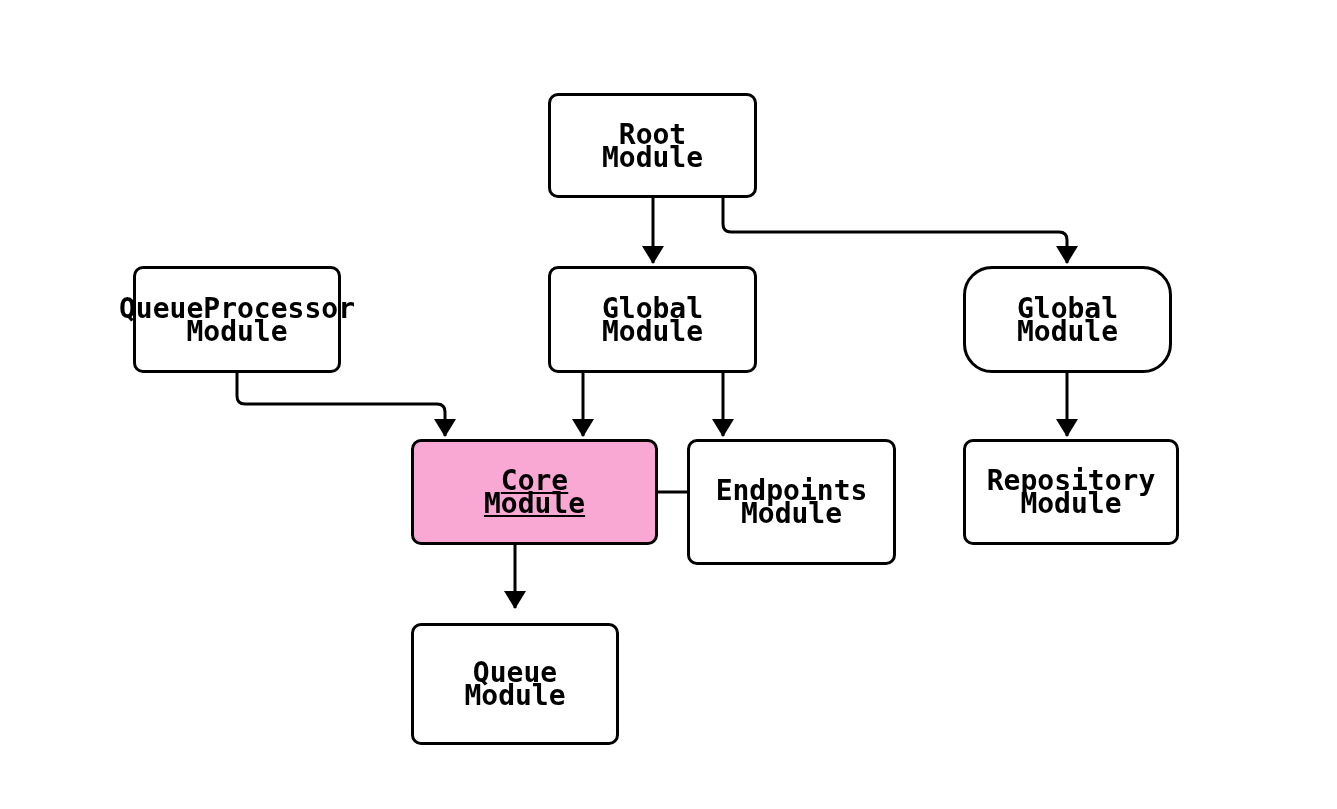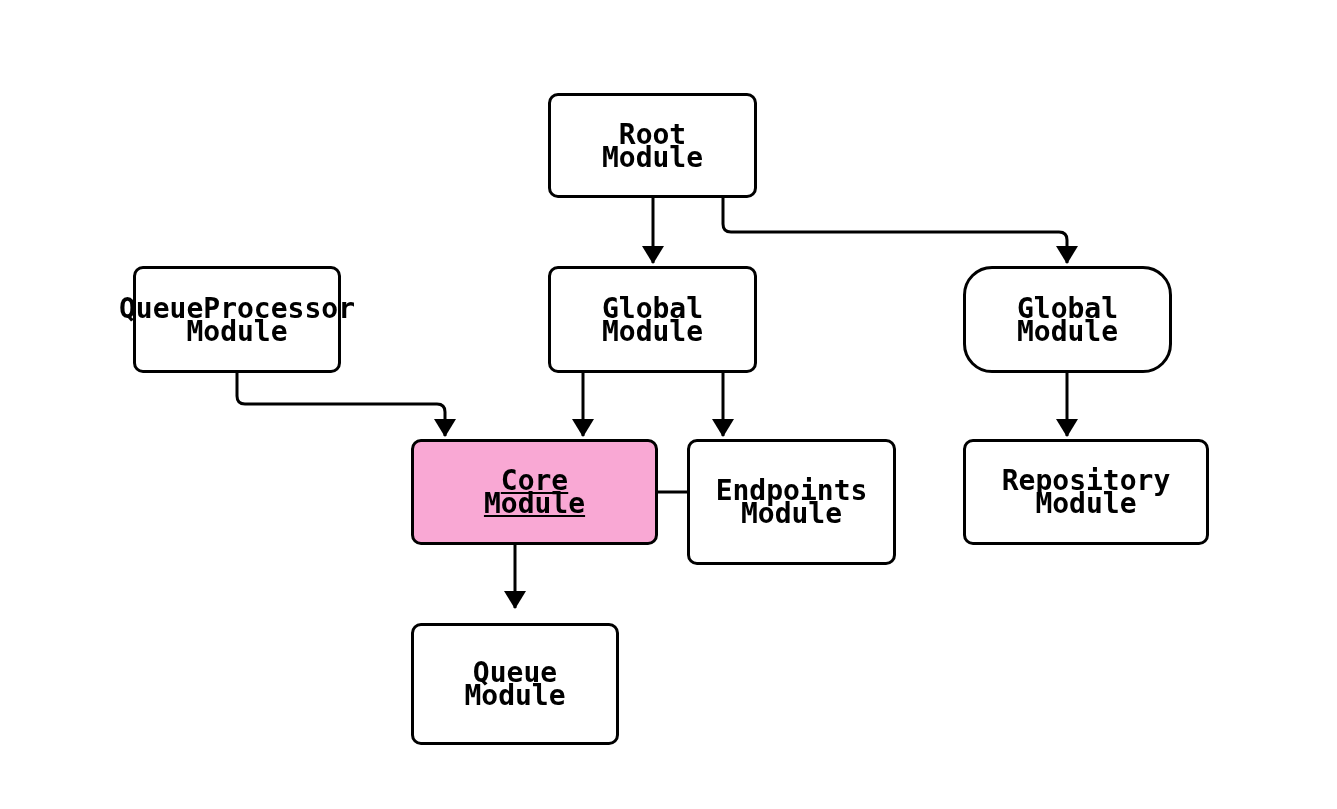--- a/index.html
+++ b/index.html
@@ -91,21 +91,21 @@
 Module</span>
       </div>
       <div class="node" style="left: 411px; top: 439px; width: 247px; height: 106px; background: #f9a8d4; border-color: rgb(0, 0, 0); text-decoration: underline;">
         <span class="node-label">Core
 Module</span>
       </div>
       <div class="node" style="left: 687px; top: 439px; width: 209px; height: 126px; background: rgb(255, 255, 255); border-color: rgb(0, 0, 0);">
         <span class="node-label">Endpoints
 Module</span>
       </div>
-      <div class="node" style="left: 963px; top: 439px; width: 246px; height: 106px; background: rgb(255, 255, 255); border-color: rgb(0, 0, 0); align-items: center;">
+      <div class="node" style="left: 963px; top: 439px; width: 216px; height: 106px; background: rgb(255, 255, 255); border-color: rgb(0, 0, 0); align-items: center;">
         <span class="node-label">Repository
 Module</span>
       </div>
       <div class="node" style="left: 411px; top: 611px; width: 208px; height: 122px; background: rgb(255, 255, 255); border-color: rgb(0, 0, 0); margin-top: 12px;">
         <span class="node-label">Queue
 Module</span>
       </div>
     </div>
 </div>
 

